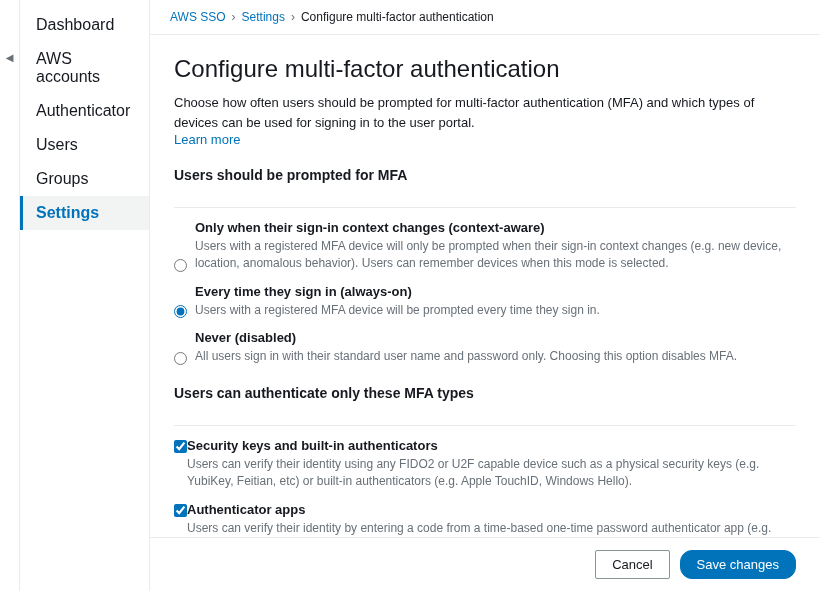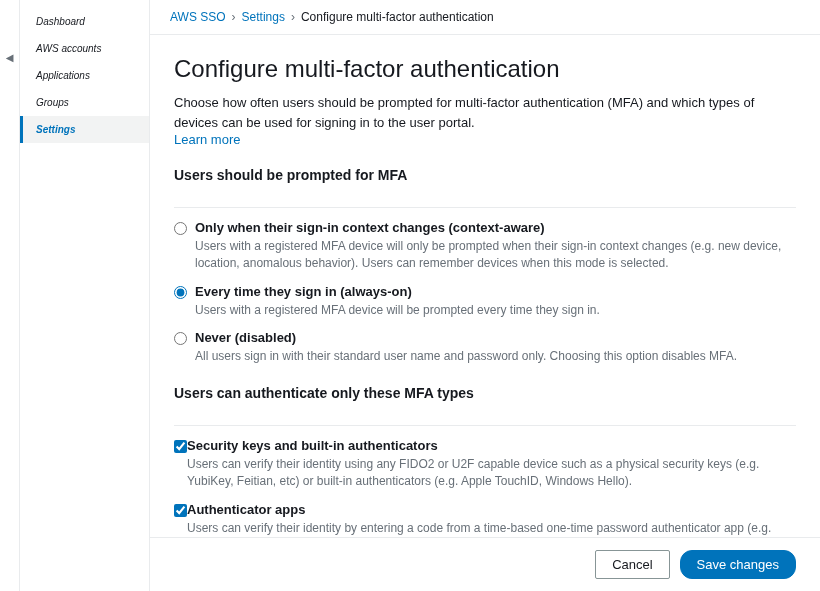--- a/index.html
+++ b/index.html
@@ -3,21 +3,21 @@
   <meta charset="utf-8">
   <style>
     * { box-sizing: border-box; margin: 0; padding: 0; }
     body { font-family: -apple-system, BlinkMacSystemFont, "Segoe UI", Arial, sans-serif; font-size: 13px; color: #16191f; background: #f2f3f3; display: flex; height: 591px; overflow: hidden; }
 
     
     .sidebar { width: 130px; background: #fff; border-right: 1px solid #e9ebed; display: flex; flex-direction: column; flex-shrink: 0; }
     .sidebar-toggle { width: 20px; background: #fff; border-right: 1px solid #e9ebed; cursor: pointer; display: flex; align-items: flex-start; justify-content: center; padding-top: 52px; flex-shrink: 0; }
     .sidebar-toggle-arrow { font-size: 10px; color: #687078; }
     .sidebar-nav { list-style: none; padding-top: 8px; }
-    .sidebar-nav li { padding: 8px 16px; font-size: 10px; cursor: pointer; color: #16191f; font-style: italic; }
+    .sidebar-nav li { padding: 8px 16px; font-size: 16px; cursor: pointer; color: #16191f; }
     .sidebar-nav li.active { border-left: 3px solid #0073bb; font-weight: 600; color: #0073bb; padding-left: 13px; background: #f2f3f3; }
 
     
     .main { flex: 1; display: flex; flex-direction: column; overflow: hidden; background: #a3a3a3; }
 
     
     .breadcrumb { background: #fff; padding: 10px 20px; font-size: 12px; color: #0073bb; border-bottom: 1px solid #e9ebed; display: flex; align-items: center; gap: 6px; flex-shrink: 0; }
     .breadcrumb span.sep { color: #687078; }
     .breadcrumb a { color: #0073bb; text-decoration: none; cursor: pointer; }
     .breadcrumb .current { color: #16191f; }
@@ -27,21 +27,21 @@
 
     .page-title { font-size: 24px; font-weight: 300; color: #16191f; margin-bottom: 10px; }
 
     .description { font-size: 13px; color: #16191f; margin-bottom: 0; line-height: 1.5; }
     .learn-more { color: #0073bb; text-decoration: none; font-size: 13px; cursor: pointer; }
 
     .section-title { font-size: 14px; font-weight: 600; color: #16191f; margin: 20px 0 12px 0; padding-bottom: 24px; border-bottom: 1px solid #e9ebed; }
 
     .option-group { display: flex; flex-direction: column; gap: 12px; margin-bottom: 8px; }
 
-    .radio-option { display: flex; align-items: flex-start; gap: 8px; }
+    .radio-option { display: flex; align-items: flex-end; gap: 8px; }
     .radio-option input[type="radio"] { margin-top: 2px; flex-shrink: 0; accent-color: #0073bb; }
     .option-label { font-size: 13px; font-weight: 600; color: #16191f; }
     .option-desc { font-size: 12px; color: #687078; margin-top: 3px; line-height: 1.4; }
 
     .checkbox-option { display: flex; align-items: flex-start; }
     .checkbox-option input[type="checkbox"] { margin-top: 2px; flex-shrink: 0; accent-color: #0073bb; }
 
     
     .footer { background: #fff; padding: 12px 24px; border-top: 1px solid #e9ebed; display: flex; justify-content: flex-end; gap: 10px; flex-shrink: 0; }
     .btn-cancel { padding: 6px 16px; background: #fff; border: 1px solid #879596; border-radius: 2px; color: #16191f; cursor: pointer; font-size: 13px; }
@@ -53,21 +53,22 @@
 <body>
 
 <div class="sidebar-toggle">
   <span class="sidebar-toggle-arrow">◀</span>
 </div>
 
 <div class="sidebar">
   <ul class="sidebar-nav">
     <li>Dashboard</li>
     <li>AWS accounts</li>
-    <li>Applications</li>
+    <li>Authenticator</li>
+    <li>Users</li>
     <li>Groups</li>
     <li class="active">Settings</li>
   </ul>
 </div>
 
 <div class="main">
 
   <div class="breadcrumb">
     <a>AWS SSO</a>
     <span class="sep">›</span>

